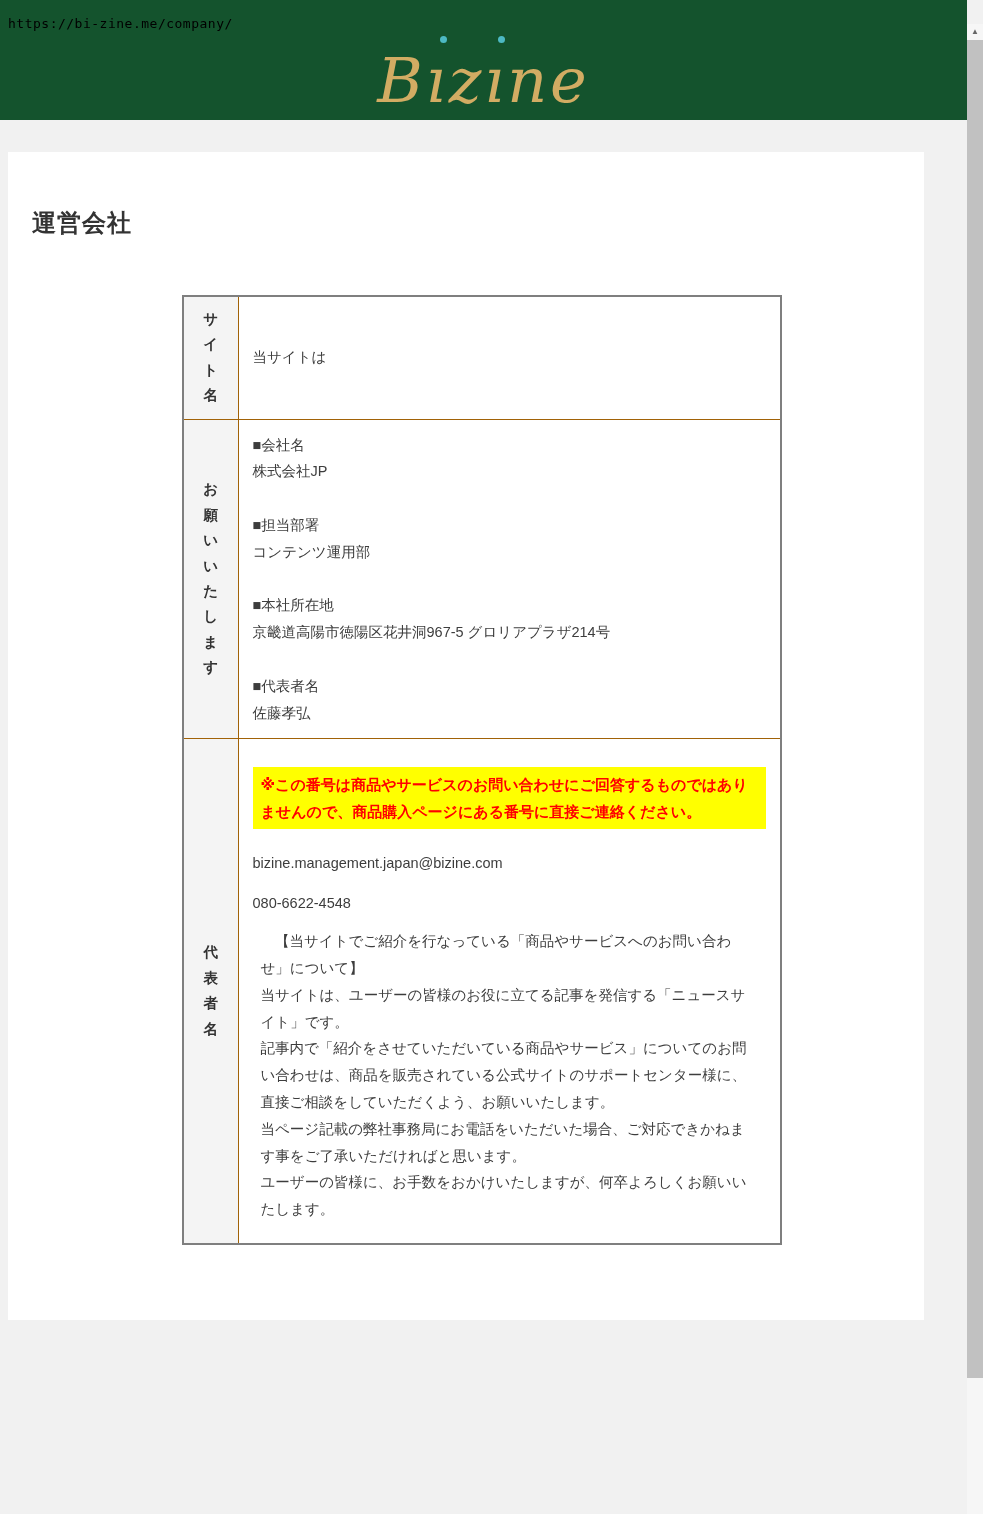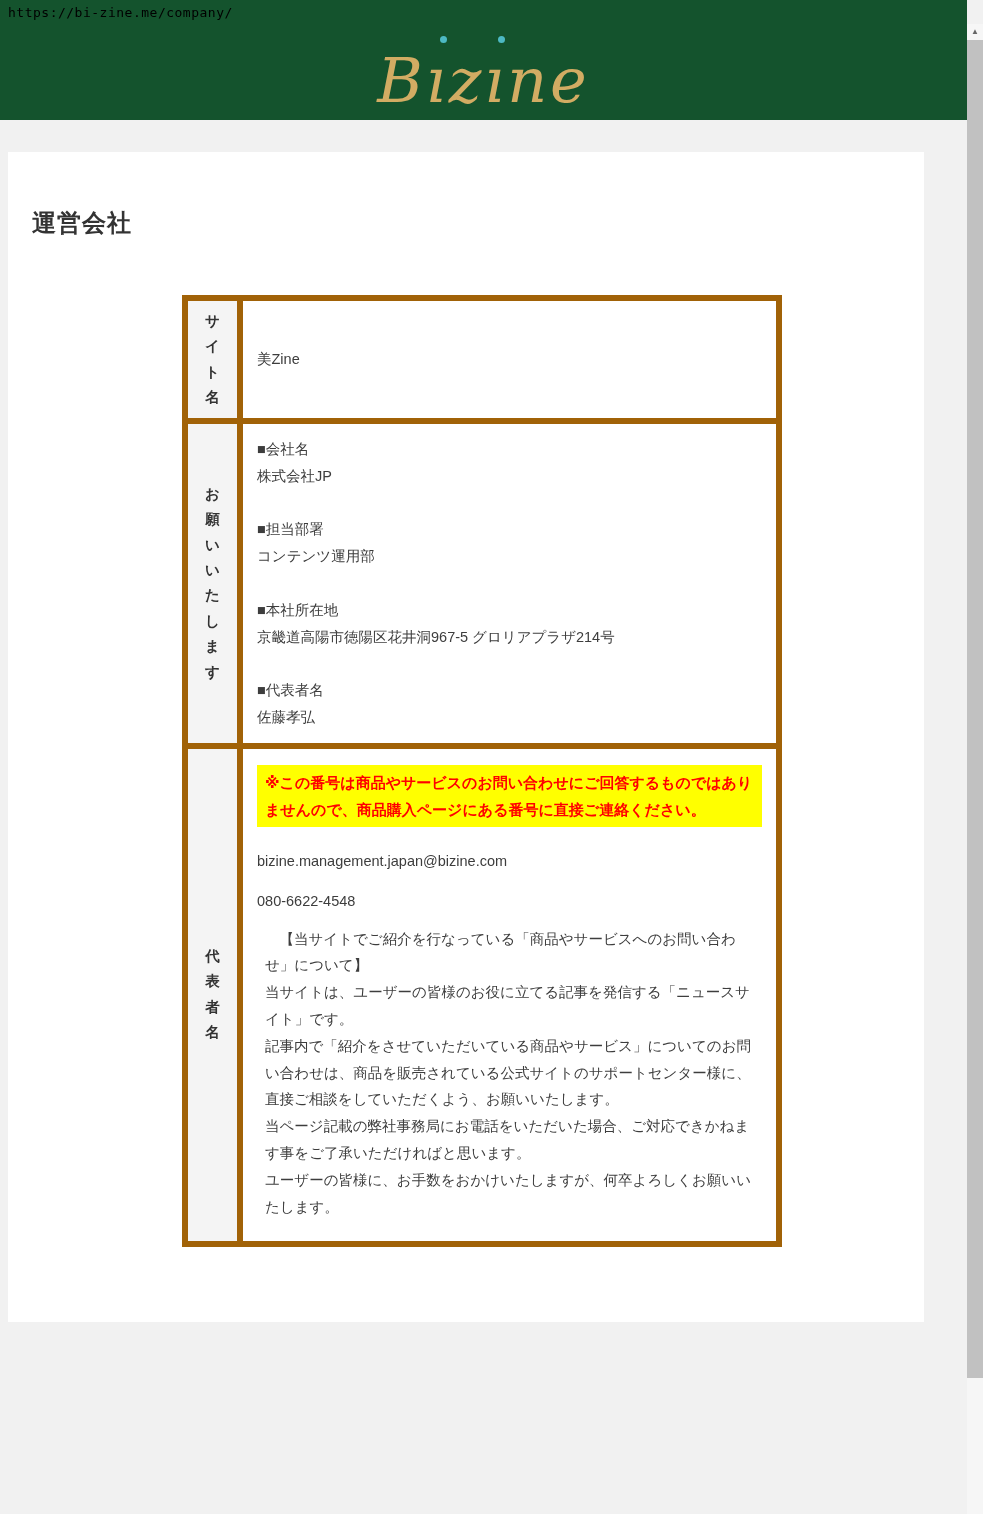--- a/index.html
+++ b/index.html
@@ -7,21 +7,21 @@
   body {
     position:relative;
     background:#f1f1f1;
     font-family:"Liberation Sans","DejaVu Sans",sans-serif;
     color:#3d3d3d;
     overflow:hidden;
   }
 
   
   .urlbar {
-    position:absolute; top:5px; left:8px;
+    position:absolute; top:16px; left:8px;
     font-family:"DejaVu Sans Mono","Liberation Mono",monospace;
     font-size:13px; color:#000; z-index:5; letter-spacing:0.5px;
   }
 
   
   .site-header {
     width:967px; height:120px; background:#14532d;
     display:flex; align-items:flex-end; justify-content:center;
     padding-bottom:8px;
   }
@@ -45,39 +45,39 @@
   .page-title {
     margin-left:24px; font-size:24px; font-weight:bold; color:#333333;
     letter-spacing:1px;
   }
 
   table.company {
     margin:56px 0 0 174px; width:600px;
     border-collapse:collapse; border:2px solid #7f7f7f;
     table-layout:fixed;
   }
-  table.company th, table.company td { border:6px solid #a16207; }
+  table.company th, table.company td { border:1px solid #a16207; }
   table.company th {
     width:55px; background:#f4f4f4; text-align:center; vertical-align:middle;
     font-weight:bold; color:#333;
   }
   table.company th span.vtext {
     display:inline-block; width:1.05em; font-size:14.5px; line-height:1.75;
     word-break:break-all; white-space:normal;
   }
   table.company td {
     vertical-align:middle; padding:12px 14px;
     font-size:14.5px; line-height:1.85; color:#3d3d3d;
   }
   .multiline { white-space:pre-line; }
 
   .warning {
     display:block; background:var(--warn-bg,#ffff00); color:var(--warn-fg,#ff0000);
     font-weight:bold; font-size:15px; line-height:1.8;
-    padding:4px 8px; margin:4px 0 21px 0;
+    padding:4px 8px; margin:16px 0 21px 0;
   }
   .contact-email { margin:0 0 13px 0; }
   .contact-phone { margin:0 0 11px 0; }
   .contact-body  { margin:8px; }
 
   
   .scrollbar {
     position:absolute; top:24px; right:0; width:16px; height:1490px;
     background:#f6f6f6;
   }
@@ -102,21 +102,21 @@
 <main>
   <div class="card">
     <h1 class="page-title">運営会社</h1>
 
     <table class="company">
       <tbody>
           <tr style="height:123px">
         <th>
           <span class="vtext">サイト名</span>
         </th>
-        <td>美Zine</td>
+        <td>当サイトは</td>
       </tr>
 
       <tr style="height:299px">
         <th>
           <span class="vtext">お願いいたします</span>
         </th>
         <td class="multiline">■会社名
 株式会社JP
 
 ■担当部署

